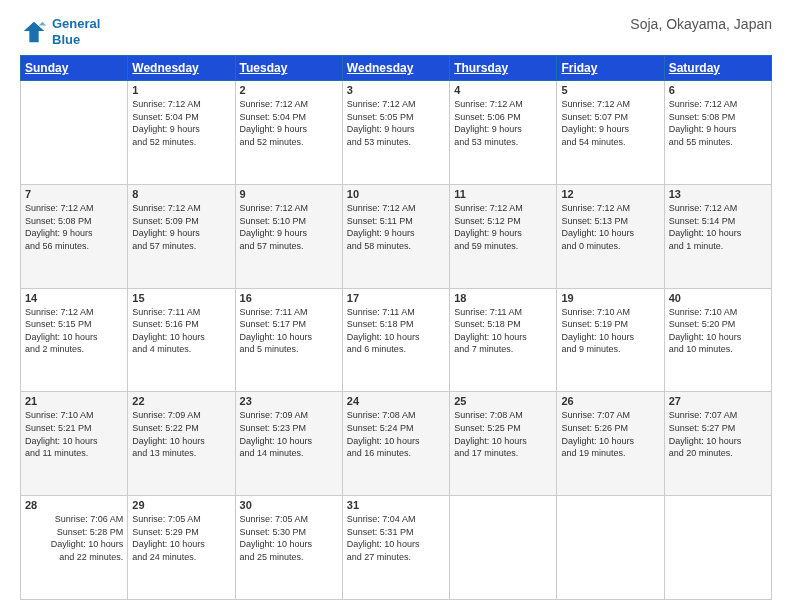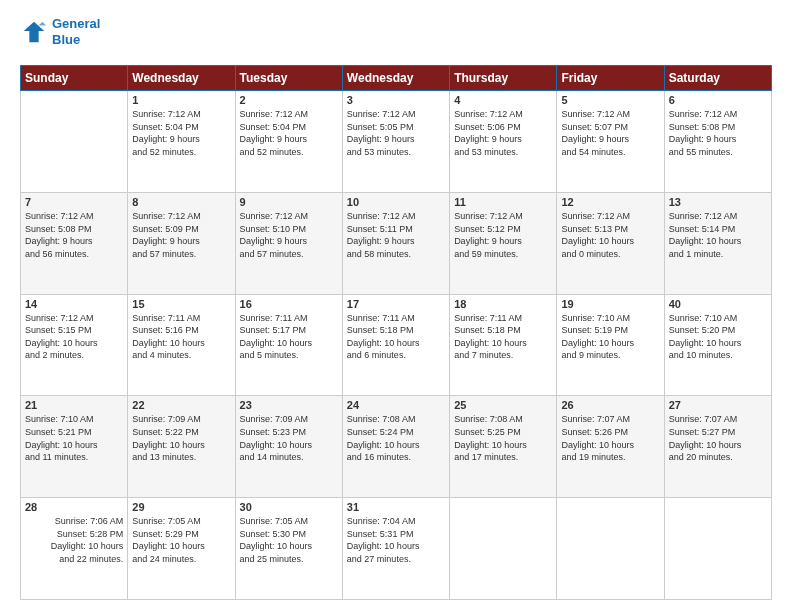--- a/index.html
+++ b/index.html
@@ -14,21 +14,21 @@
       width: 792px;
       height: 612px;
       padding: 16px 20px 12px 20px;
       display: flex;
       flex-direction: column;
     }
     .header {
       display: flex;
       align-items: flex-start;
       justify-content: space-between;
-      margin-bottom: 18px;
+      margin-bottom: 8px;
     }
     .logo {
       display: flex;
       align-items: center;
       gap: 4px;
     }
     .logo-text {
       font-size: 13px;
       font-weight: bold;
       color: #333;
@@ -92,39 +92,41 @@
     .empty-cell {
       background: #f9f9f9;
     }
     tr:nth-child(even) td {
       background: #f5f5f5;
     }
     tr:nth-child(odd) td {
       background: #ffffff;
     }
     .calendar thead tr th {
-      background: #7f1d1d;
+      background: #1d4ed8;
+      text-decoration: underline;
     }
   </style>
 </head>
 <body>
 
 <div class="page">
   <div class="header">
     <div class="logo">
       <svg class="logo-icon" viewBox="0 0 30 30">
         <polygon points="15,4 26,14 20,14 20,26 10,26 10,14 4,14" fill="#1a6faf"></polygon>
         <polygon points="20,8 28,8 24,4" fill="#1a6faf" opacity="0.6"></polygon>
       </svg>
       <div class="logo-text">
         <div><span>General</span></div>
         <div><span style="color:#1a6faf">Blue</span></div>
       </div>
     </div>
     <div class="title-block">
+      <div class="subtitle">Soja, Okayama, Japan</div>
     </div>
   </div>
 
   <table class="calendar">
     <thead>
       <tr>
       <th>Sunday</th>
           <th>Wednesday</th>
           <th>Tuesday</th>
           <th>Wednesday</th>

